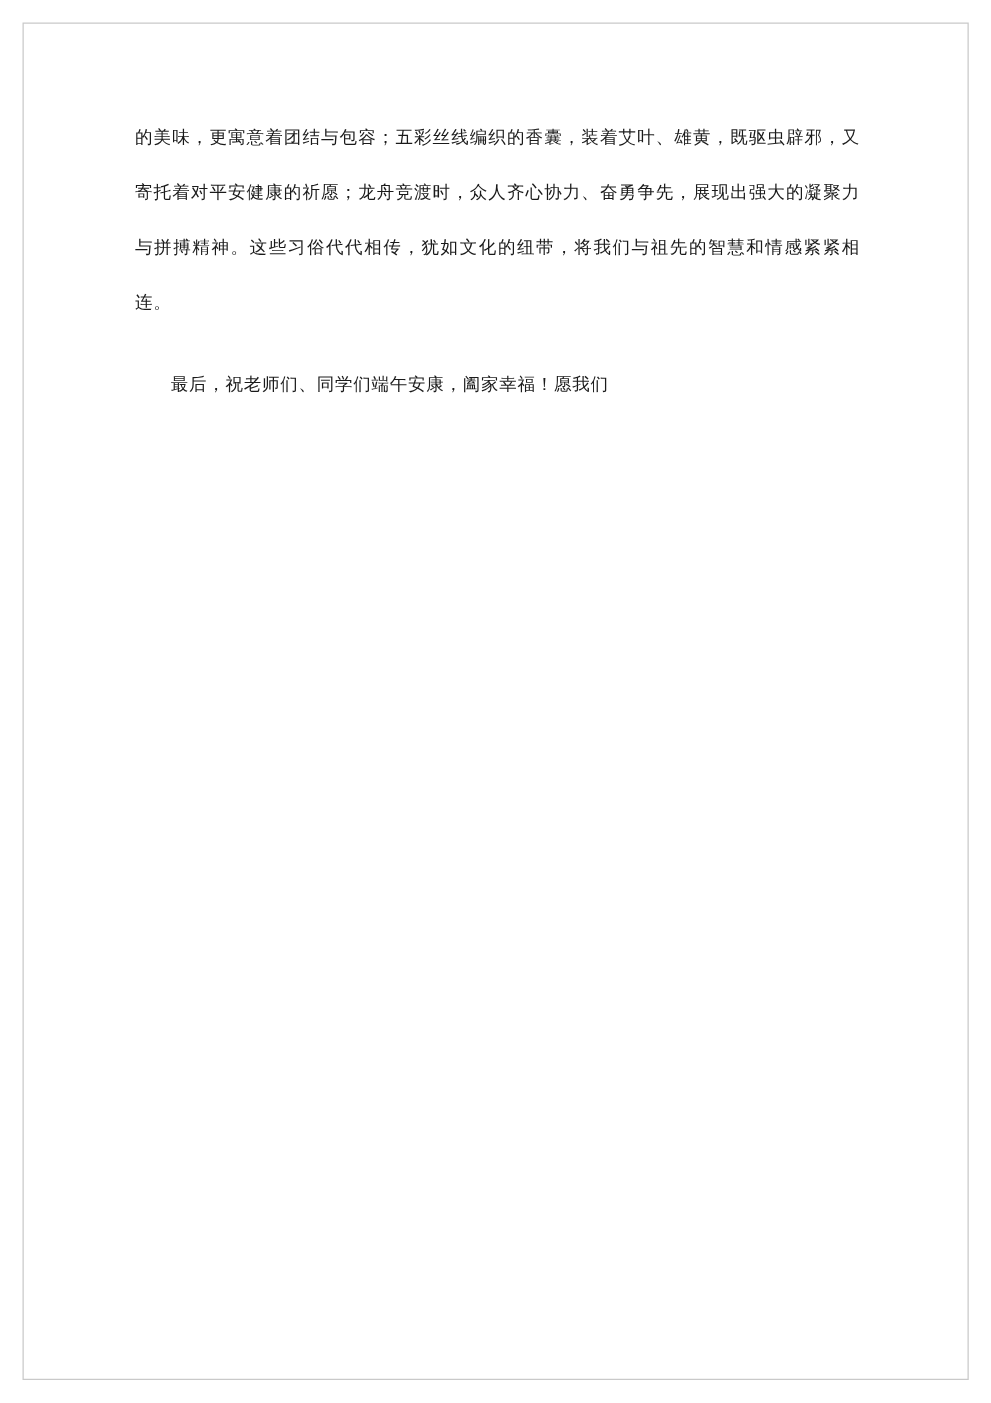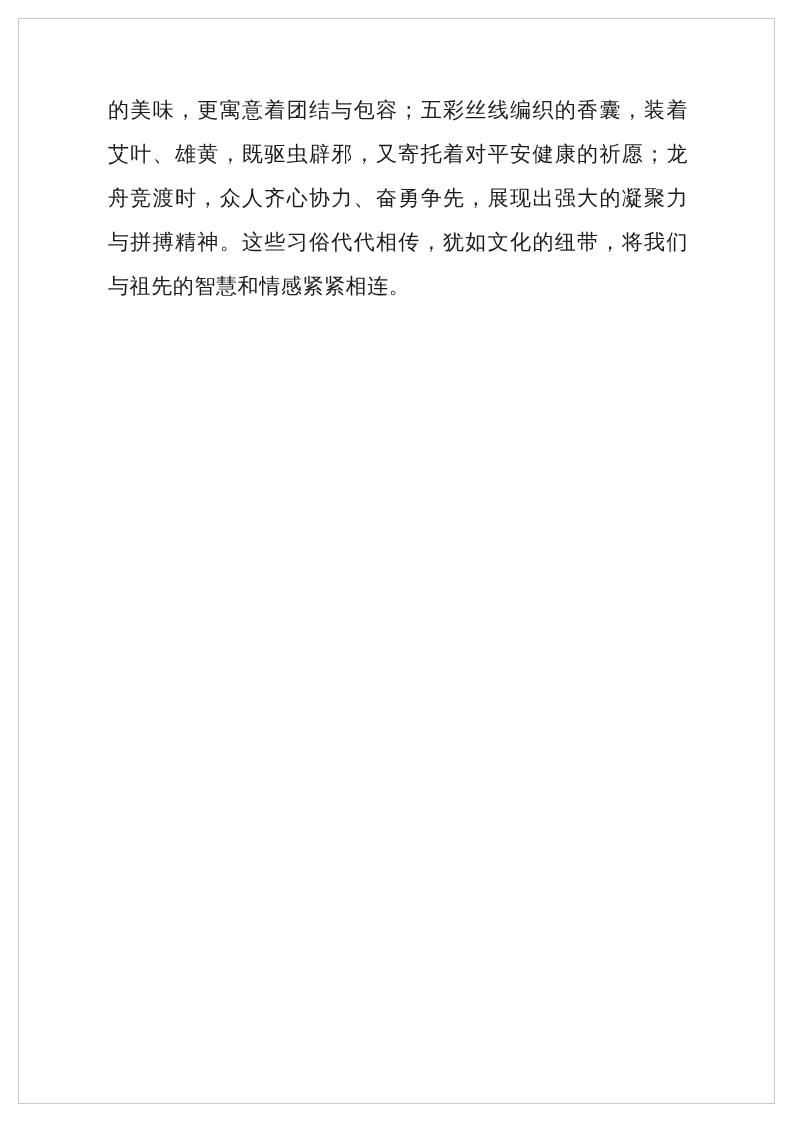--- a/index.html
+++ b/index.html
@@ -27,21 +27,21 @@
     border: 1px solid #c9c9c9;
     pointer-events: none;
   }
   .content {
     position: absolute;
     left: 108px;
     top: 88px;
     width: 580px;
   }
   .para {
-    font-size: 21px;
+    font-size: 14px;
     line-height: 44px;
     color: #1a1a1a;
     text-align: justify;
     text-justify: inter-ideograph;
     letter-spacing: 0.6px;
     margin: 0 0 22px 0;
     font-family: "DejaVu Serif", "Liberation Serif", serif;
     font-weight: 400;
   }
   .para.indent {
@@ -51,14 +51,15 @@
     margin-bottom: 0;
   }
 </style>
 </head>
 <body>
 
 <div class="page">
   <div class="page-border"></div>
   <div class="content">
     <p class="para">的美味，更寓意着团结与包容；五彩丝线编织的香囊，装着艾叶、雄黄，既驱虫辟邪，又寄托着对平安健康的祈愿；龙舟竞渡时，众人齐心协力、奋勇争先，展现出强大的凝聚力与拼搏精神。这些习俗代代相传，犹如文化的纽带，将我们与祖先的智慧和情感紧紧相连。</p>
+    <p class="para indent">最后，祝老师们、同学们端午安康，阖家幸福！愿我们</p>
   </div>
 </div>
 
 </body></html>

